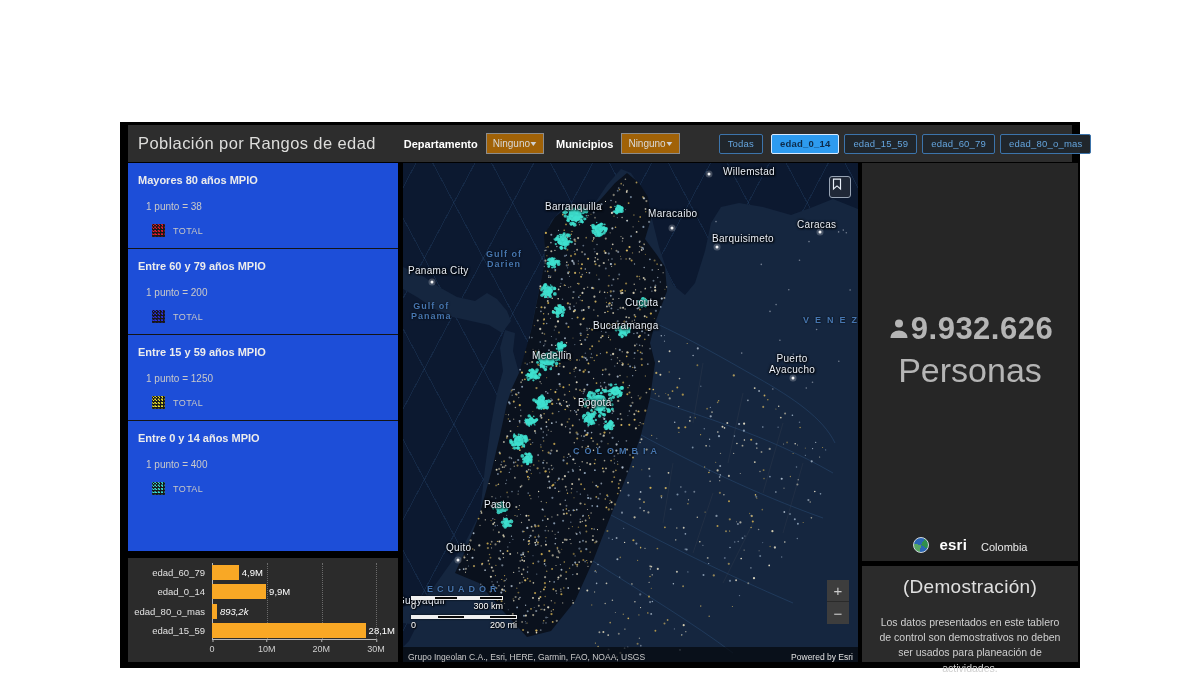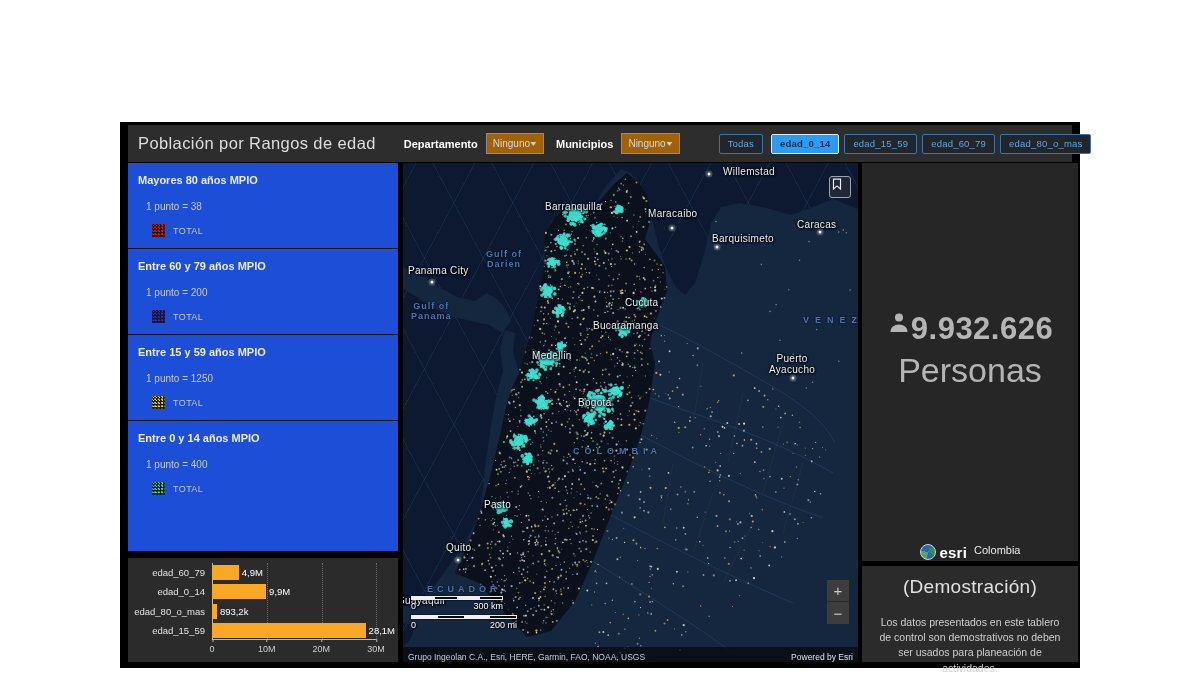--- a/index.html
+++ b/index.html
@@ -80,24 +80,24 @@
         text-shadow:0 0 2px #000,1px 1px 1px #000;margin:1px 0 4px 0;}
   .sbar.mi{width:106px;}
   .attrib{position:absolute;left:0;right:0;bottom:0;height:15px;background:rgba(5,8,12,.72);
         display:flex;justify-content:space-between;align-items:flex-end;padding:0 5px;
         font-size:8.5px;color:#c9c9c9;}
   .powered{color:#e0e0e0;cursor:pointer;}
 
   
   .indicator-panel{position:absolute;left:742px;top:41px;width:216px;height:398px;background:#262626;
         display:flex;flex-direction:column;align-items:center;}
-  .bigrow{display:flex;align-items:flex-start;margin-top:148px;}
+  .bigrow{display:flex;align-items:center;margin-top:148px;}
   .bignum{font-size:31px;font-weight:700;color:#b5b5b5;letter-spacing:.5px;}
   .biglabel{font-size:34px;color:#b5b5b5;margin-top:4px;}
-  .esrirow{margin-top:auto;margin-bottom:0;display:flex;align-items:flex-start;gap:4px;}
+  .esrirow{margin-top:auto;margin-bottom:8px;display:flex;align-items:flex-end;gap:11px;}
   .globe{width:16px;height:16px;border-radius:50%;border:1px solid #cfd8e0;
      background:conic-gradient(from 30deg,#2f8f4e 0 90deg,#2b66b4 90deg 160deg,#57a564 160deg 250deg,#2b66b4 250deg 360deg);}
   .esritext{font-size:15px;font-weight:700;color:#fff;letter-spacing:.2px;}
   .esriregion{font-size:11px;color:#e8e8e8;margin-left:3px;}
   .disclaimer-panel{position:absolute;left:742px;top:444px;width:216px;height:96px;background:#2b2b2b;
         text-align:center;padding:10px 12px 0 12px;}
   .dtitle{font-size:19px;color:#e0e0e0;letter-spacing:.3px;}
   .dbody{font-size:10.5px;color:#cfcfcf;line-height:1.45;margin-top:17px;}
 </style>
 </head>
@@ -179,21 +179,21 @@
           <span class="ccat">edad_0_14</span>
           <div class="cbarzone">
             <div class="cbar" style="width: 33%; background: rgb(249, 168, 37);"></div>
             <span class="cval" style="left: calc(33% + 3px);">9,9M</span>
           </div>
         </div>
         <div class="crow">
           <span class="ccat">edad_80_o_mas</span>
           <div class="cbarzone">
             <div class="cbar" style="width: 2.97733%; background: rgb(249, 168, 37);"></div>
-            <span class="cval" style="left: calc(2.97733% + 3px);">893,2k</span>
+            <span class="cval" style="left: calc(2.97733% + 3px); font-style: italic;">893,2k</span>
           </div>
         </div>
         <div class="crow">
           <span class="ccat">edad_15_59</span>
           <div class="cbarzone">
             <div class="cbar" style="width: 93.6667%; background: rgb(249, 168, 37);"></div>
             <span class="cval" style="left: calc(93.6667% + 3px);">28,1M</span>
           </div>
         </div>
       </div>

